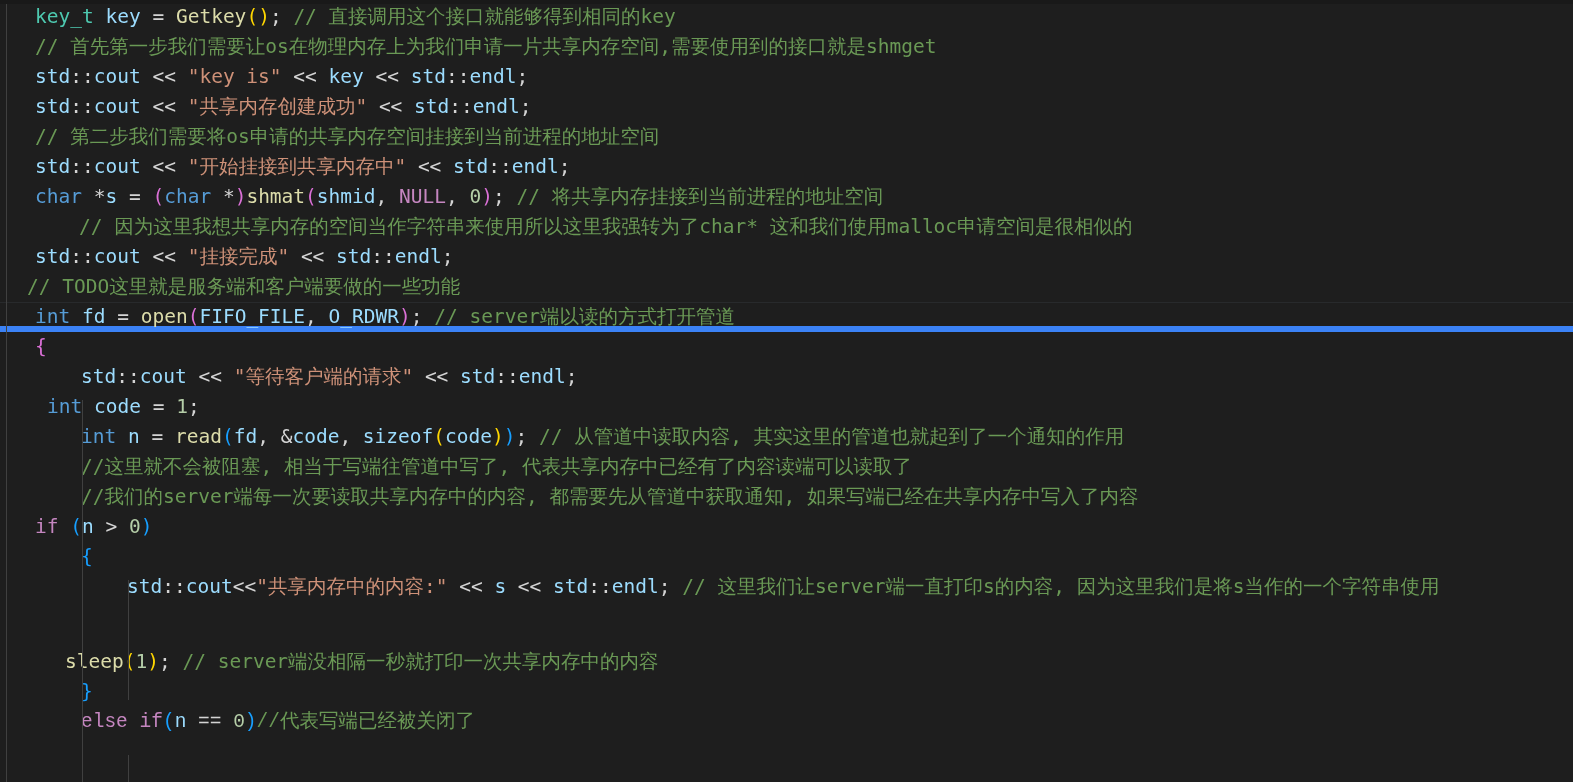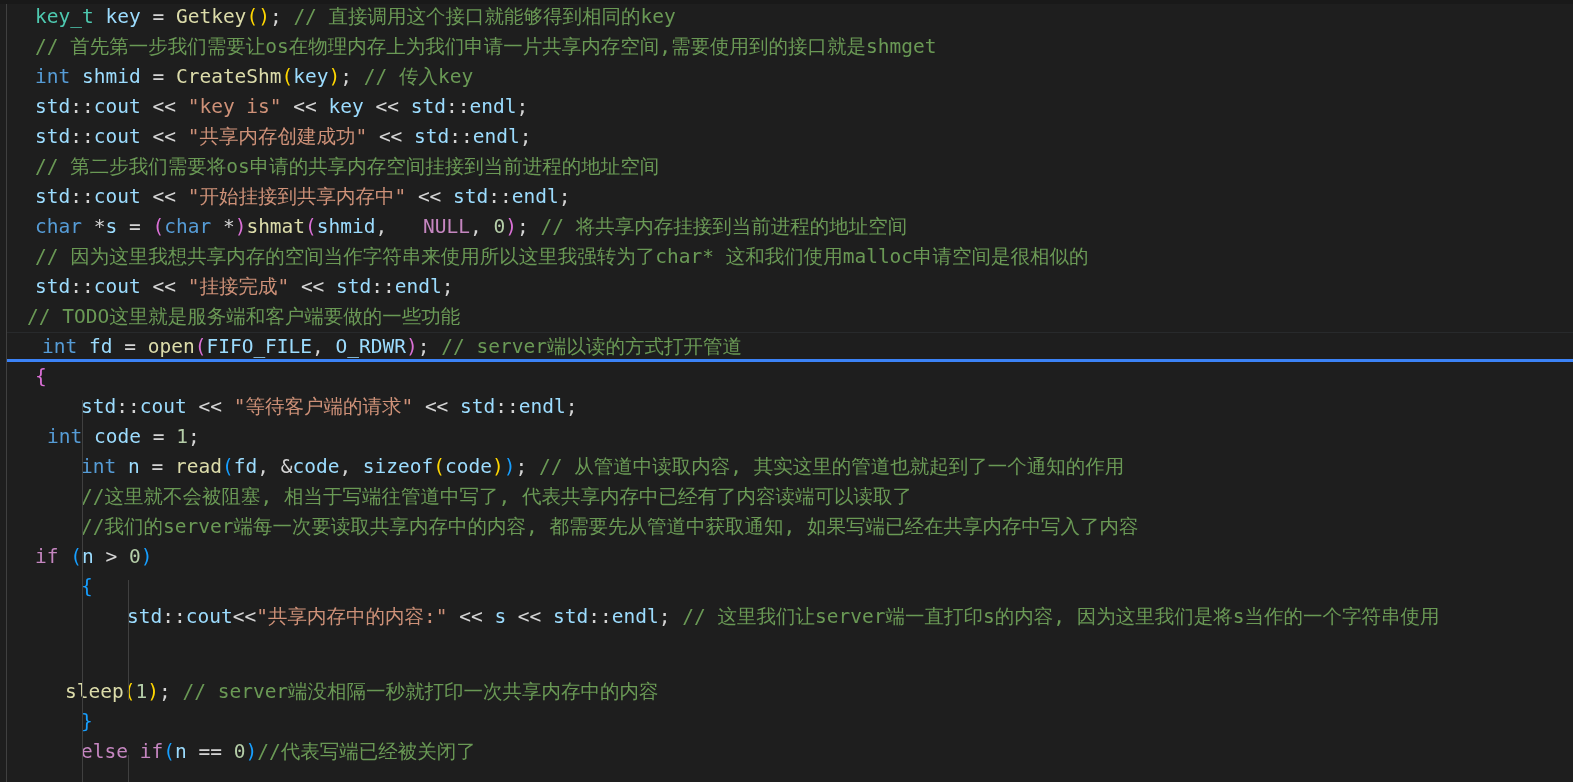--- a/index.html
+++ b/index.html
@@ -47,24 +47,23 @@
     line-height: 30px;
     white-space: pre;
     font-size: 19.5px;
     letter-spacing: 0px;
     padding-left: 35px;
     box-sizing: border-box;
   }
 
   .line.current {
     border-top: 1px solid #282a2c;
-    border-bottom: 3px solid #3b82f6;
+    border-bottom: 6px solid #3b82f6;
     height: 30px;
     line-height: 28px;
-    margin-left: 7px;
   }
 
   
   .guide {
     position: absolute;
     width: 1px;
     background: #404040;
     z-index: 1;
     pointer-events: none;
   }
@@ -76,52 +75,51 @@
   .t-var     { color: #9cdcfe; }  
   .t-fn      { color: #dcdcaa; }  
   .t-str     { color: #ce9178; }  
   .t-cmt     { color: #6a9955; }  
   .t-num     { color: #b5cea8; }  
   .t-op      { color: #d4d4d4; }  
   .t-plain   { color: #d4d4d4; }
   .t-b1      { color: #ffd700; }  
   .t-b2      { color: #da70d6; }  
   .t-b3      { color: #179fff; }  
-  .t-const   { color: #c586c0; margin-left: 24px; }  
+  .t-const   { color: #c586c0; }  
 </style>
 </head>
 <body>
 
 <div id="editor">
   <div id="top-shadow"></div>
   <div id="guides-layer">
       <div class="guide" style="left: 6px; top: 0px; height: 782px;"></div>
       <div class="guide" style="left: 82px; top: 400px; height: 382px;"></div>
       <div class="guide" style="left: 128px; top: 580px; height: 120px;"></div>
       <div class="guide" style="left: 128px; top: 755px; height: 27px;"></div>
     </div>
   <div id="code-area">
       <div class="line" style="padding-left: 35px;"><span class="t-type">key_t</span><span class="t-plain"> </span><span class="t-var">key</span><span class="t-op"> = </span><span class="t-fn">Getkey</span><span class="t-b1">(</span><span class="t-b1">)</span><span class="t-op">;</span><span class="t-plain"> </span><span class="t-cmt">// 直接调用这个接口就能够得到相同的key</span></div>
       <div class="line" style="padding-left: 35px;"><span class="t-cmt">// 首先第一步我们需要让os在物理内存上为我们申请一片共享内存空间,需要使用到的接口就是shmget</span></div>
-      <div class="line" style="padding-left: 35px;"><span class="t-kw">int</span><span class="t-plain"> </span><span class="t-var">shmid</span><span class="t-op"> = </span><span class="t-fn">CreateShm</span><span class="t-b1">(</span><span class="t-var">key</span><span class="t-b1">)</span><span class="t-op">;</span><span class="t-plain"> </span><span class="t-cmt">// 传入key</span></div>
       <div class="line" style="padding-left: 35px;"><span class="t-var">std</span><span class="t-op">::</span><span class="t-var">cout</span><span class="t-op"> &lt;&lt; </span><span class="t-str">"key is"</span><span class="t-op"> &lt;&lt; </span><span class="t-var">key</span><span class="t-op"> &lt;&lt; </span><span class="t-var">std</span><span class="t-op">::</span><span class="t-var">endl</span><span class="t-op">;</span></div>
       <div class="line" style="padding-left: 35px;"><span class="t-var">std</span><span class="t-op">::</span><span class="t-var">cout</span><span class="t-op"> &lt;&lt; </span><span class="t-str">"共享内存创建成功"</span><span class="t-op"> &lt;&lt; </span><span class="t-var">std</span><span class="t-op">::</span><span class="t-var">endl</span><span class="t-op">;</span></div>
       <div class="line" style="padding-left: 35px;"><span class="t-cmt">// 第二步我们需要将os申请的共享内存空间挂接到当前进程的地址空间</span></div>
       <div class="line" style="padding-left: 35px;"><span class="t-var">std</span><span class="t-op">::</span><span class="t-var">cout</span><span class="t-op"> &lt;&lt; </span><span class="t-str">"开始挂接到共享内存中"</span><span class="t-op"> &lt;&lt; </span><span class="t-var">std</span><span class="t-op">::</span><span class="t-var">endl</span><span class="t-op">;</span></div>
       <div class="line" style="padding-left: 35px;"><span class="t-kw">char</span><span class="t-op"> *</span><span class="t-var">s</span><span class="t-op"> = </span><span class="t-b2">(</span><span class="t-kw">char</span><span class="t-op"> *</span><span class="t-b2">)</span><span class="t-fn">shmat</span><span class="t-b2">(</span><span class="t-var">shmid</span><span class="t-op">, </span><span class="t-const">NULL</span><span class="t-op">, </span><span class="t-num">0</span><span class="t-b2">)</span><span class="t-op">;</span><span class="t-plain"> </span><span class="t-cmt">// 将共享内存挂接到当前进程的地址空间</span></div>
-      <div class="line" style="padding-left: 35px;"><span class="t-cmt">// 因为这里我想共享内存的空间当作字符串来使用所以这里我强转为了char* 这和我们使用malloc申请空间是很相似的</span></div>
+      <div class="line" style="padding-left: 35px; margin-left: 44px;"><span class="t-cmt">// 因为这里我想共享内存的空间当作字符串来使用所以这里我强转为了char* 这和我们使用malloc申请空间是很相似的</span></div>
       <div class="line" style="padding-left: 35px;"><span class="t-var">std</span><span class="t-op">::</span><span class="t-var">cout</span><span class="t-op"> &lt;&lt; </span><span class="t-str">"挂接完成"</span><span class="t-op"> &lt;&lt; </span><span class="t-var">std</span><span class="t-op">::</span><span class="t-var">endl</span><span class="t-op">;</span></div>
       <div class="line" style="padding-left: 27px;"><span class="t-cmt">// TODO这里就是服务端和客户端要做的一些功能</span></div>
       <div class="line current" style="padding-left: 35px;"><span class="t-kw">int</span><span class="t-plain"> </span><span class="t-var">fd</span><span class="t-op"> = </span><span class="t-fn">open</span><span class="t-b2">(</span><span class="t-var">FIFO_FILE</span><span class="t-op">, </span><span class="t-var">O_RDWR</span><span class="t-b2">)</span><span class="t-op">;</span><span class="t-plain"> </span><span class="t-cmt">// server端以读的方式打开管道</span></div>
       <div class="line" style="padding-left: 35px;"><span class="t-b2">{</span></div>
       <div class="line" style="padding-left: 81px;"><span class="t-var">std</span><span class="t-op">::</span><span class="t-var">cout</span><span class="t-op"> &lt;&lt; </span><span class="t-str">"等待客户端的请求"</span><span class="t-op"> &lt;&lt; </span><span class="t-var">std</span><span class="t-op">::</span><span class="t-var">endl</span><span class="t-op">;</span></div>
       <div class="line" style="padding-left: 47px;"><span class="t-kw">int</span><span class="t-plain"> </span><span class="t-var">code</span><span class="t-op"> = </span><span class="t-num">1</span><span class="t-op">;</span></div>
       <div class="line" style="padding-left: 81px;"><span class="t-kw">int</span><span class="t-plain"> </span><span class="t-var">n</span><span class="t-op"> = </span><span class="t-fn">read</span><span class="t-b3">(</span><span class="t-var">fd</span><span class="t-op">, &amp;</span><span class="t-var">code</span><span class="t-op">, </span><span class="t-var">sizeof</span><span class="t-b1">(</span><span class="t-var">code</span><span class="t-b1">)</span><span class="t-b3">)</span><span class="t-op">;</span><span class="t-plain"> </span><span class="t-cmt">// 从管道中读取内容, 其实这里的管道也就起到了一个通知的作用</span></div>
       <div class="line" style="padding-left: 81px;"><span class="t-cmt">//这里就不会被阻塞, 相当于写端往管道中写了, 代表共享内存中已经有了内容读端可以读取了</span></div>
       <div class="line" style="padding-left: 81px;"><span class="t-cmt">//我们的server端每一次要读取共享内存中的内容, 都需要先从管道中获取通知, 如果写端已经在共享内存中写入了内容</span></div>
       <div class="line" style=""><span class="t-ctl">if</span><span class="t-plain"> </span><span class="t-b3">(</span><span class="t-var">n</span><span class="t-op"> &gt; </span><span class="t-num">0</span><span class="t-b3">)</span></div>
       <div class="line" style="padding-left: 81px;"><span class="t-b3">{</span></div>
       <div class="line" style="padding-left: 127px;"><span class="t-var">std</span><span class="t-op">::</span><span class="t-var">cout</span><span class="t-op">&lt;&lt;</span><span class="t-str">"共享内存中的内容:"</span><span class="t-op"> &lt;&lt; </span><span class="t-var">s</span><span class="t-op"> &lt;&lt; </span><span class="t-var">std</span><span class="t-op">::</span><span class="t-var">endl</span><span class="t-op">;</span><span class="t-plain"> </span><span class="t-cmt">// 这里我们让server端一直打印s的内容, 因为这里我们是将s当作的一个字符串使用</span></div>
       <div class="line" style="padding-left: 65px; margin-top: 45px;"><span class="t-fn">sleep</span><span class="t-b1">(</span><span class="t-num">1</span><span class="t-b1">)</span><span class="t-op">;</span><span class="t-plain"> </span><span class="t-cmt">// server端没相隔一秒就打印一次共享内存中的内容</span></div>
       <div class="line" style="padding-left: 81px;"><span class="t-b3">}</span></div>
-      <div class="line" style="padding-left: 81px;"><span class="t-ctl">else</span><span class="t-plain"> </span><span class="t-ctl">if</span><span class="t-b3">(</span><span class="t-var">n</span><span class="t-op"> == </span><span class="t-num">0</span><span class="t-b3">)</span><span class="t-cmt">//代表写端已经被关闭了</span></div>
+      <div class="line" style="padding-left: 81px; font-family: Liberation Mono, monospace;"><span class="t-ctl">else</span><span class="t-plain"> </span><span class="t-ctl">if</span><span class="t-b3">(</span><span class="t-var">n</span><span class="t-op"> == </span><span class="t-num">0</span><span class="t-b3">)</span><span class="t-cmt">//代表写端已经被关闭了</span></div>
     </div>
 </div>
 
 </body></html>

